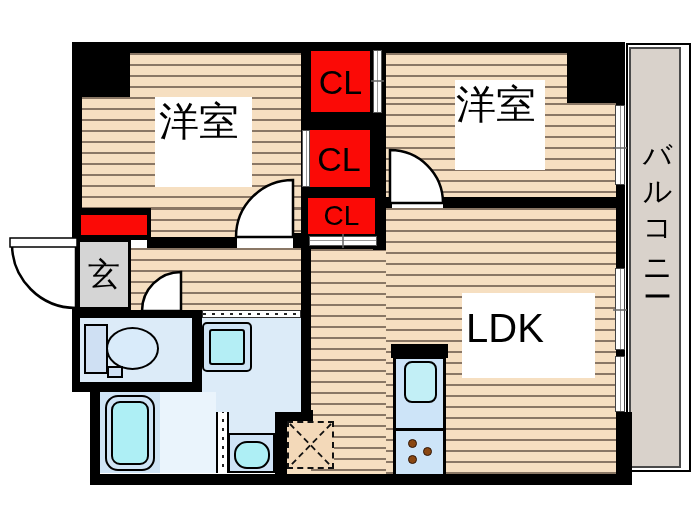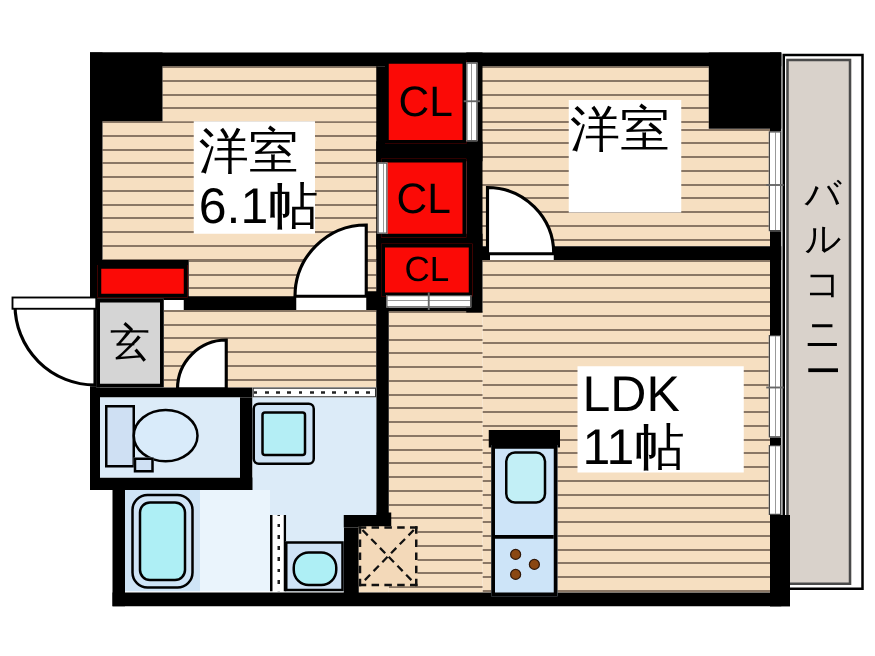--- a/index.html
+++ b/index.html
@@ -123,28 +123,26 @@
   <div class="fixture" style="left:404px;top:361px;width:33px;height:42px;border-width:2px;border-radius:8px;background:#c2eff6;"></div>
   <div class="abs" style="left:396px;top:428px;width:47px;height:3px;background:#000;"></div>
   <div class="burner" style="left:408px;top:439px;"></div>
   <div class="burner" style="left:423px;top:447px;"></div>
   <div class="burner" style="left:408px;top:455px;"></div>
 
   <div class="abs" style="left:287px;top:421px;width:47px;height:48px;background:#f3d9b9;border:2px dashed #111;box-sizing:border-box;"></div>
 
   <div class="label-box" style="left:155px;top:97px;width:97px;height:90px;padding:2px 0 0 4px;">
     <div>洋室</div>
-    <div>6.1帖</div>
   </div>
   <div class="label-box" style="left:455px;top:80px;width:90px;height:90px;padding:2px 0 0 1px;">
     <div>洋室</div>
   </div>
-  <div class="label-box" style="left:462px;top:293px;width:133px;height:85px;padding:2px 0 0 4px;line-height:42px;">
+  <div class="label-box" style="left:462px;top:293px;width:133px;height:85px;padding:14px 0 0 4px;line-height:42px;">
     <div>LDK</div>
-    <div>11帖</div>
   </div>
 
   <svg class="overlay" width="700" height="525" viewBox="0 0 700 525">
 
     <path d="M76,244 L12,244 A64,64 0 0 0 76,308 Z" fill="#fff" stroke="#000" stroke-width="2.5"></path>
     <rect x="10" y="238" width="67" height="9" fill="#fff" stroke="#000" stroke-width="1.5"></rect>
 
     <path d="M293,237 L293,180 A57,57 0 0 0 236,237 Z" fill="#fff" stroke="#000" stroke-width="2.5"></path>
 
     <path d="M390,203 L390,150 A53,53 0 0 1 443,203 Z" fill="#fff" stroke="#000" stroke-width="2.5"></path>

